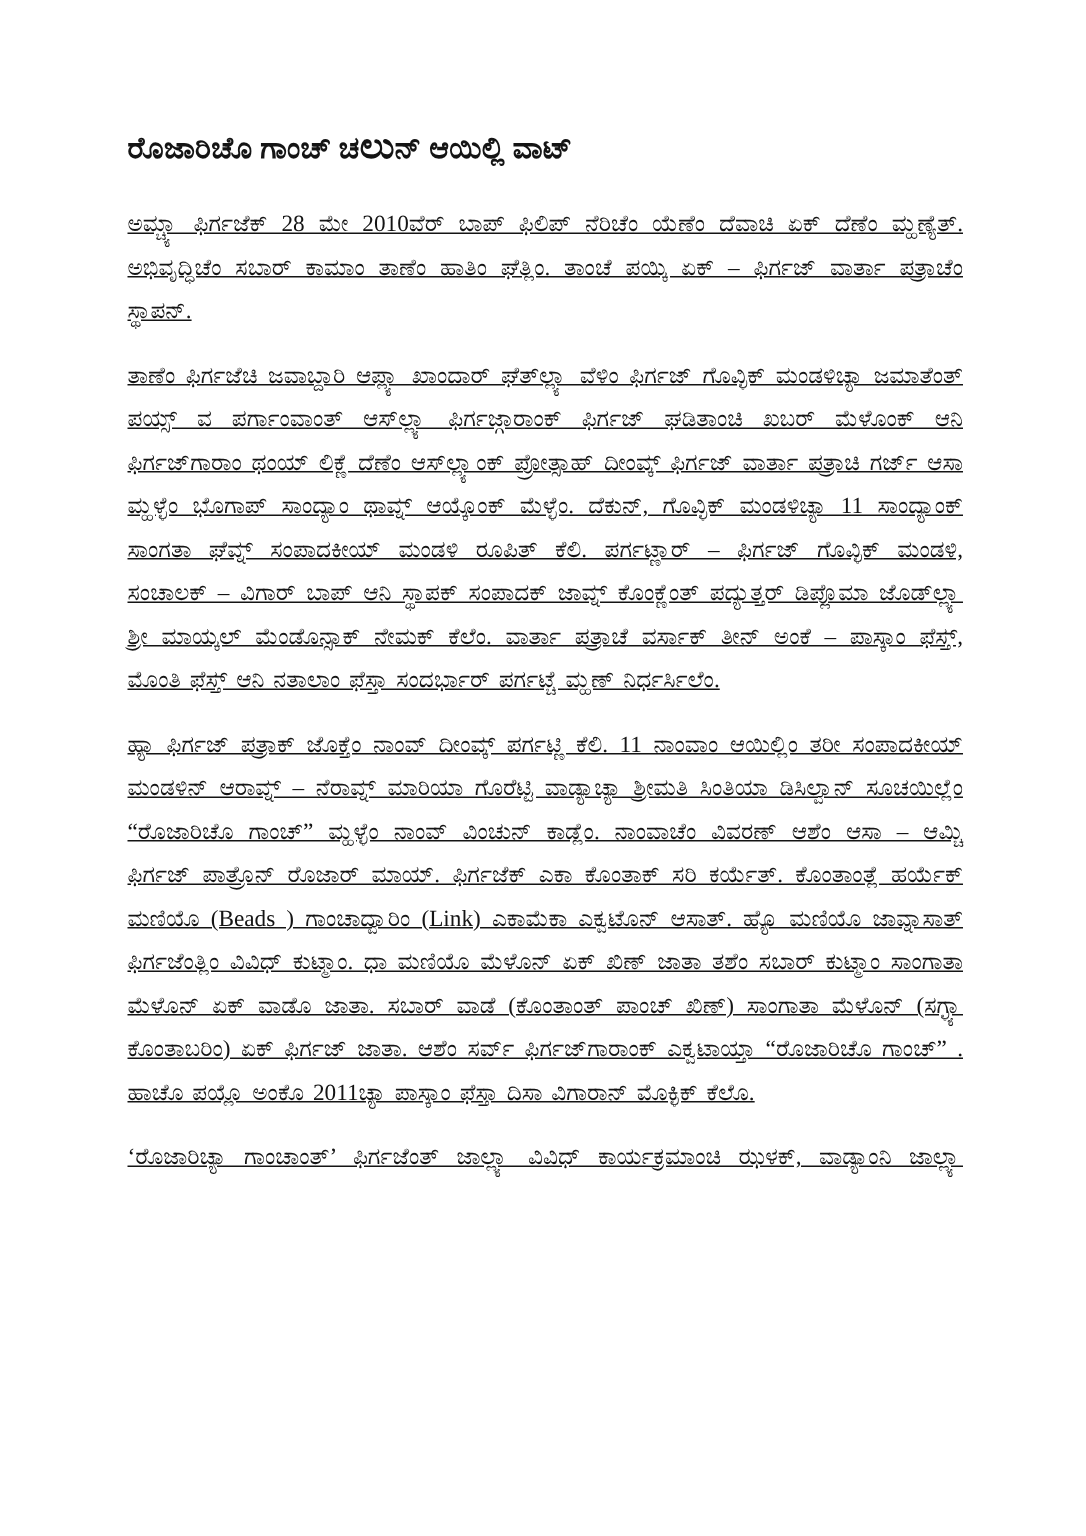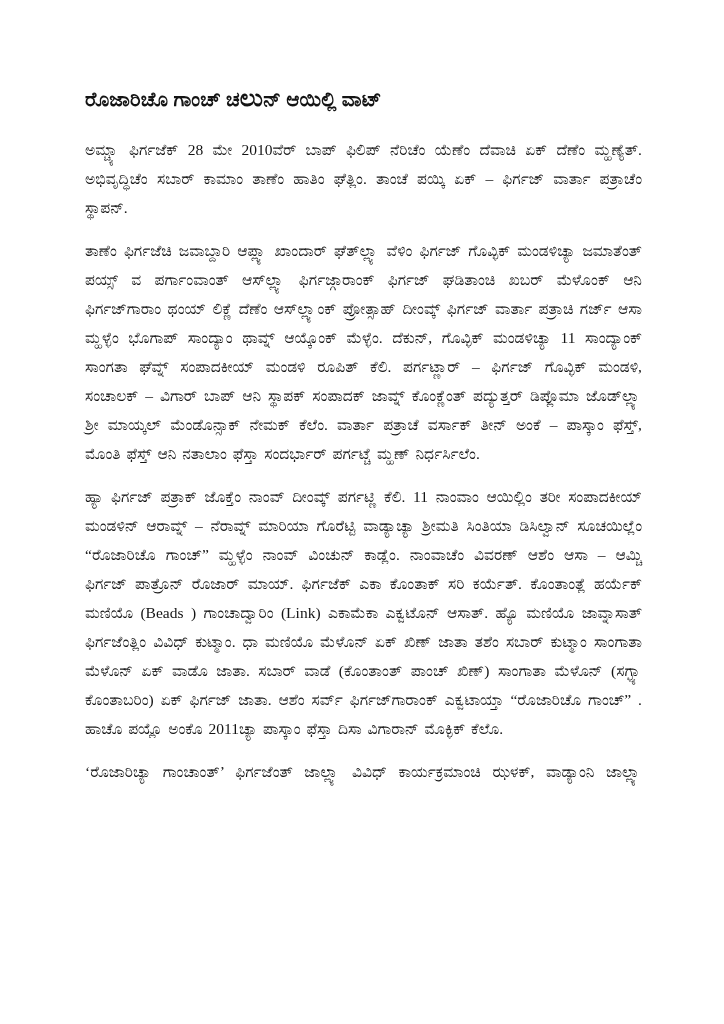--- a/index.html
+++ b/index.html
@@ -31,20 +31,21 @@
     font-size: 24px;
     font-weight: bold;
   }
   .body-para {
     font-size: 15.5px;
     line-height: 29px;
     text-align: justify;
     text-justify: inter-word;
     word-spacing: 2px;
     margin: 0 0 14px 0;
+    text-decoration: underline;
   }
 </style>
 </head>
 <body>
 
 <div class="page">
 
   <h1 class="doc-title"><span>ರೊಜಾರಿಚೊ ಗಾಂಚ್ ಚ</span><span class="title-alt">ಲು</span><span>ನ್ ಆಯಿಲ್ಲಿ ವಾಟ್</span></h1>
 
   <p class="body-para">ಅಮ್ಚ್ಯಾ ಫಿರ್ಗಜೆಕ್ 28 ಮೇ 2010ವೆರ್ ಬಾಪ್ ಫಿಲಿಪ್ ನೆರಿಚೆಂ ಯೆಣೆಂ ದೆವಾಚಿ ಏಕ್ ದೆಣೆಂ ಮ್ಹಣ್ಯೆತ್.  ಅಭಿವೃದ್ಧಿಚೆಂ  ಸಬಾರ್ ಕಾಮಾಂ ತಾಣೆಂ ಹಾತಿಂ ಘೆತ್ಲಿಂ.  ತಾಂಚೆ ಪಯ್ಕಿ ಏಕ್ – ಫಿರ್ಗಜ್ ವಾರ್ತಾ ಪತ್ರಾಚೆಂ ಸ್ಥಾಪನ್.</p>

